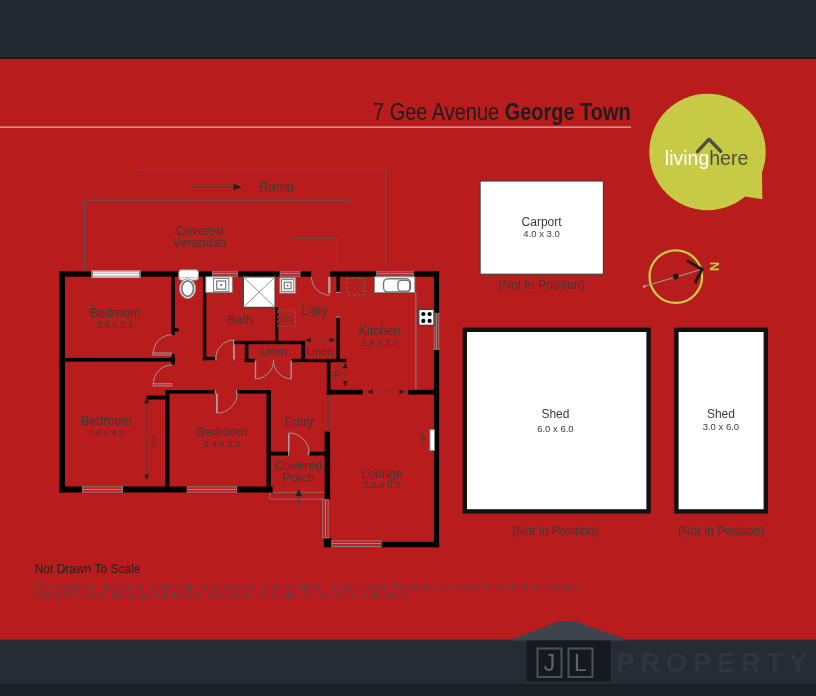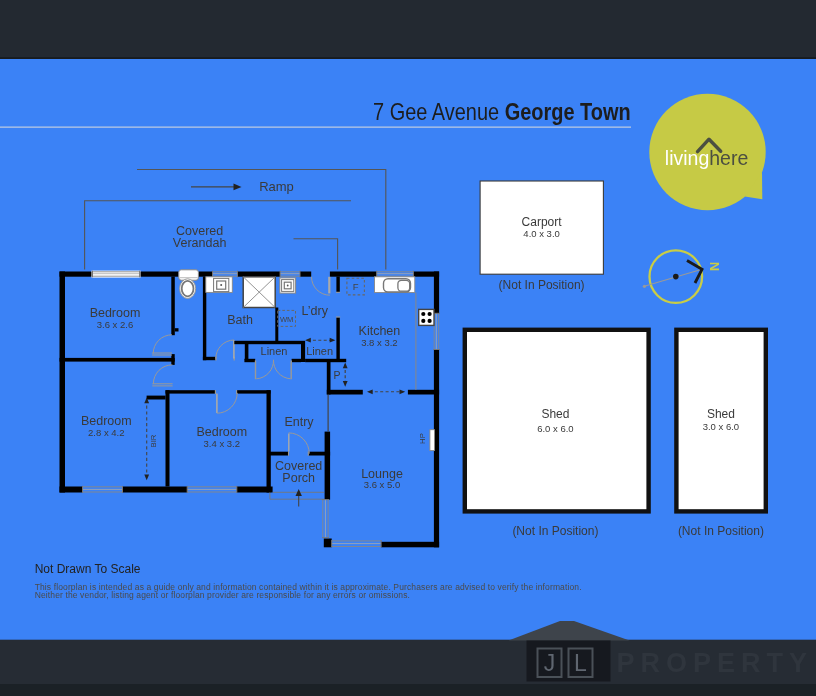--- a/index.html
+++ b/index.html
@@ -1,17 +1,17 @@
 <!DOCTYPE html>
 <html><head>
 <meta charset="utf-8">
 <style>
 html,body{margin:0;padding:0;background:#fff;width:816px;height:696px;overflow:hidden;}
 *{font-family:"Liberation Sans", sans-serif;}
-#page{position:relative;width:816px;height:696px;background:#3b82f6;}
+#page{position:relative;width:816px;height:696px;background:#b91c1c;}
 svg{position:absolute;left:0;top:0;}
 </style>
 </head>
 <body>
 <div id="page">
 <svg width="816" height="696" viewBox="0 0 816 696">
 
 <g>
         <rect x="0" y="0" width="816" height="59" fill="#232931"></rect>
         <rect x="0" y="57.2" width="816" height="1.8" fill="#171b20"></rect>

